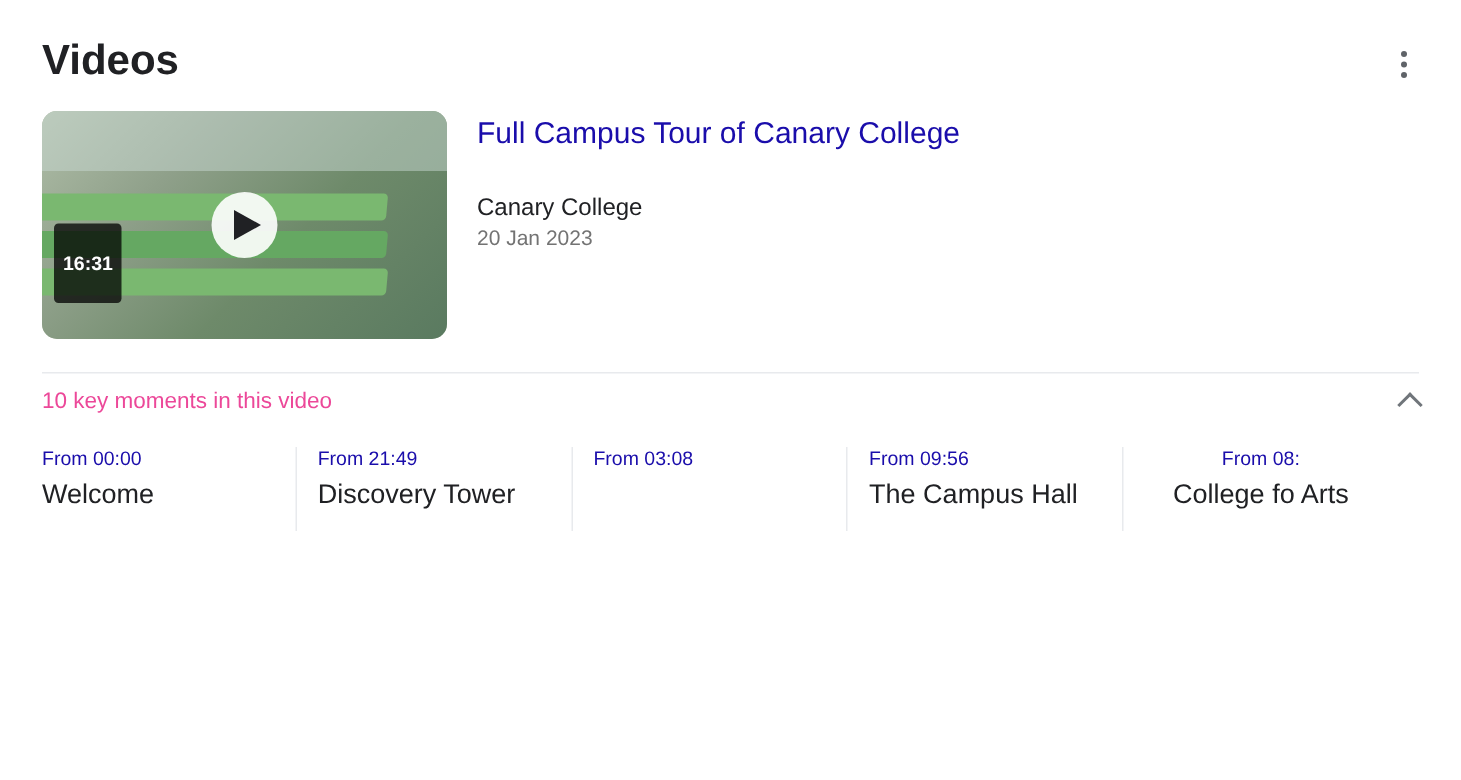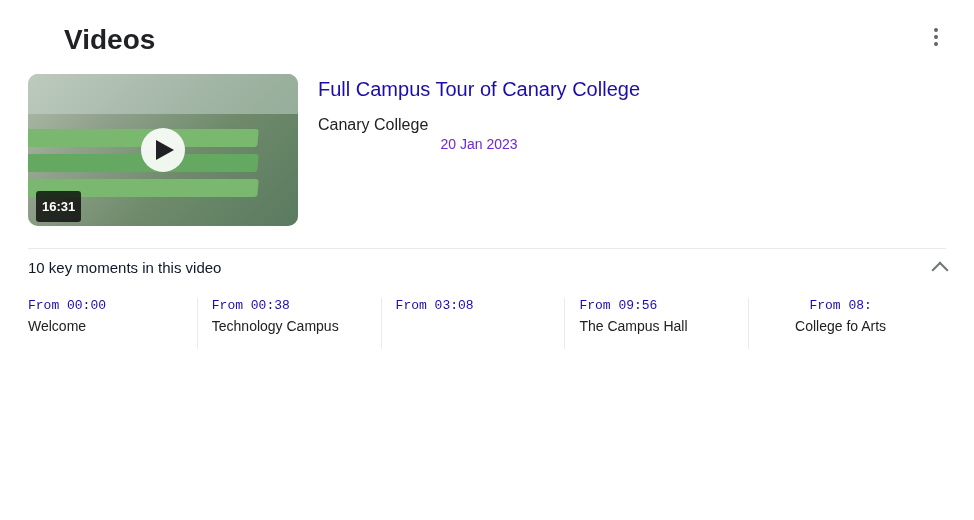--- a/index.html
+++ b/index.html
@@ -12,23 +12,22 @@
       overflow: hidden;
     }
 
     .page-container {
       padding: 24px 28px 20px 28px;
     }
 
     .header {
       display: flex;
       justify-content: space-between;
-      align-items: flex-start;
+      align-items: flex-end;
       margin-bottom: 18px;
-      margin-left: 36px;
     }
 
     .videos-title {
       font-size: 28px;
       font-weight: 700;
       color: #202124;
     }
 
     .more-options-btn {
       background: none;
@@ -104,71 +103,70 @@
       width: 0;
       height: 0;
       border-top: 10px solid transparent;
       border-bottom: 10px solid transparent;
       border-left: 18px solid #202124;
       margin-left: 3px;
     }
 
     .duration-badge {
       position: absolute;
-      bottom: 4px;
+      bottom: 24px;
       left: 8px;
       background: rgba(0,0,0,0.75);
       color: #fff;
       font-size: 13px;
       font-weight: 600;
-      padding: 8px 6px;
+      padding: 19px 6px;
       border-radius: 3px;
     }
 
     .video-info {
       display: flex;
       flex-direction: column;
       justify-content: flex-start;
       padding-top: 2px;
     }
 
     .video-title-link {
       font-size: 20px;
       color: #1a0dab;
       text-decoration: none;
       font-weight: 400;
       line-height: 1.3;
-      margin-bottom: 14px;
+      margin-bottom: 28px;
     }
 
     .video-source {
       font-size: 16px;
       color: #202124;
       font-weight: 400;
       margin-bottom: 2px;
     }
 
     .video-date {
       font-size: 14px;
-      color: #6d28d9;
-      text-align: center;
+      color: #737373;
     }
 
     .key-moments-bar {
       display: flex;
       justify-content: space-between;
       align-items: center;
       padding: 10px 0 16px 0;
       border-top: 1px solid #e8eaed;
       margin-bottom: 6px;
     }
 
     .key-moments-label {
       font-size: 15px;
-      color: #0f172a;
+      color: #ec4899;
     }
 
     .chevron-up {
       width: 12px;
       height: 12px;
       border-left: 2px solid #70757a;
       border-top: 2px solid #70757a;
       transform: rotate(45deg);
       margin-top: 4px;
     }
@@ -193,25 +191,24 @@
     }
 
     .moment-timestamp {
       font-size: 13px;
       color: #1a0dab;
       font-weight: 500;
       margin-bottom: 4px;
       white-space: nowrap;
       overflow: hidden;
       text-overflow: ellipsis;
-      font-family: Liberation Mono, monospace;
     }
 
     .moment-label {
-      font-size: 14px;
+      font-size: 18px;
       color: #202124;
       line-height: 1.4;
     }
   </style>
 </head>
 <body>
 
 <div class="page-container">
 
   <div class="header">
@@ -255,22 +252,22 @@
   </div>
 
   <div class="moments-grid">
 
     <div class="moment-item">
       <div class="moment-timestamp">From 00:00</div>
       <div class="moment-label">Welcome</div>
     </div>
 
     <div class="moment-item">
-      <div class="moment-timestamp">From 00:38</div>
-      <div class="moment-label">Technology Campus</div>
+      <div class="moment-timestamp">From 21:49</div>
+      <div class="moment-label">Discovery Tower</div>
     </div>
 
     <div class="moment-item">
       <div class="moment-timestamp">From 03:08</div>
     </div>
 
     <div class="moment-item">
       <div class="moment-timestamp">From 09:56</div>
       <div class="moment-label">The Campus Hall</div>
     </div>

